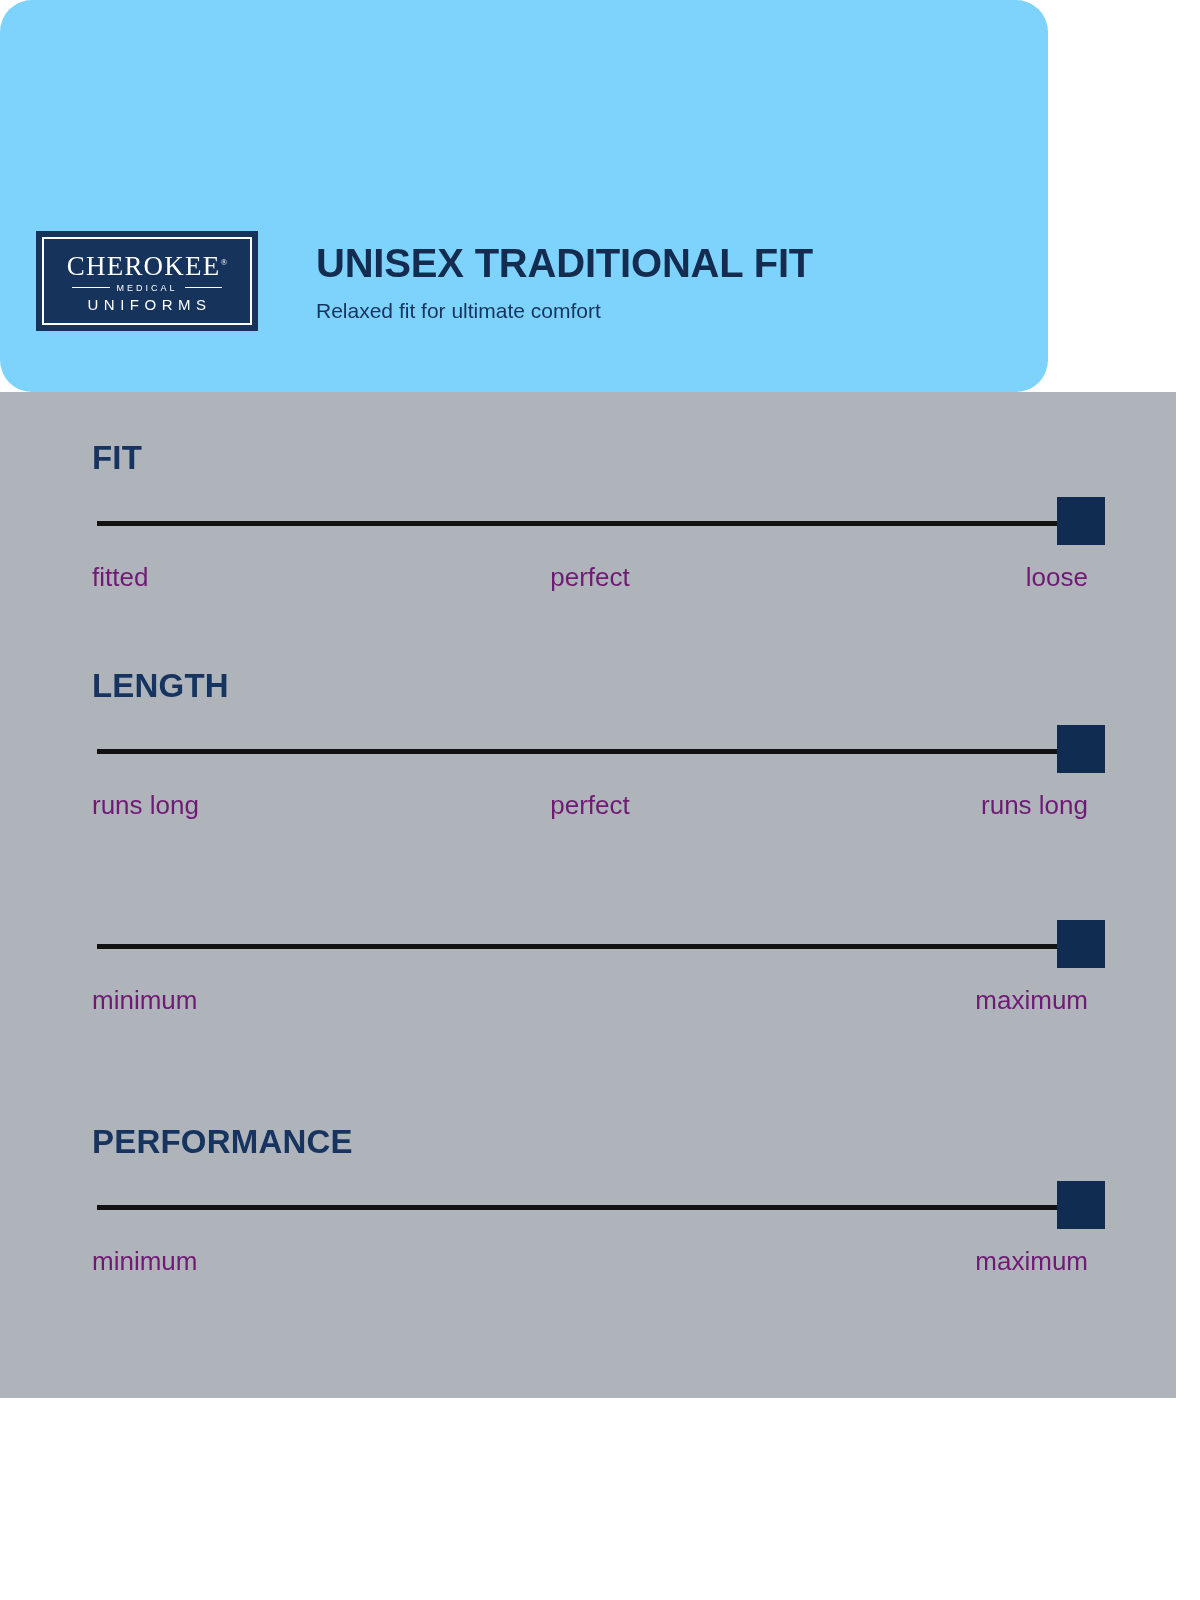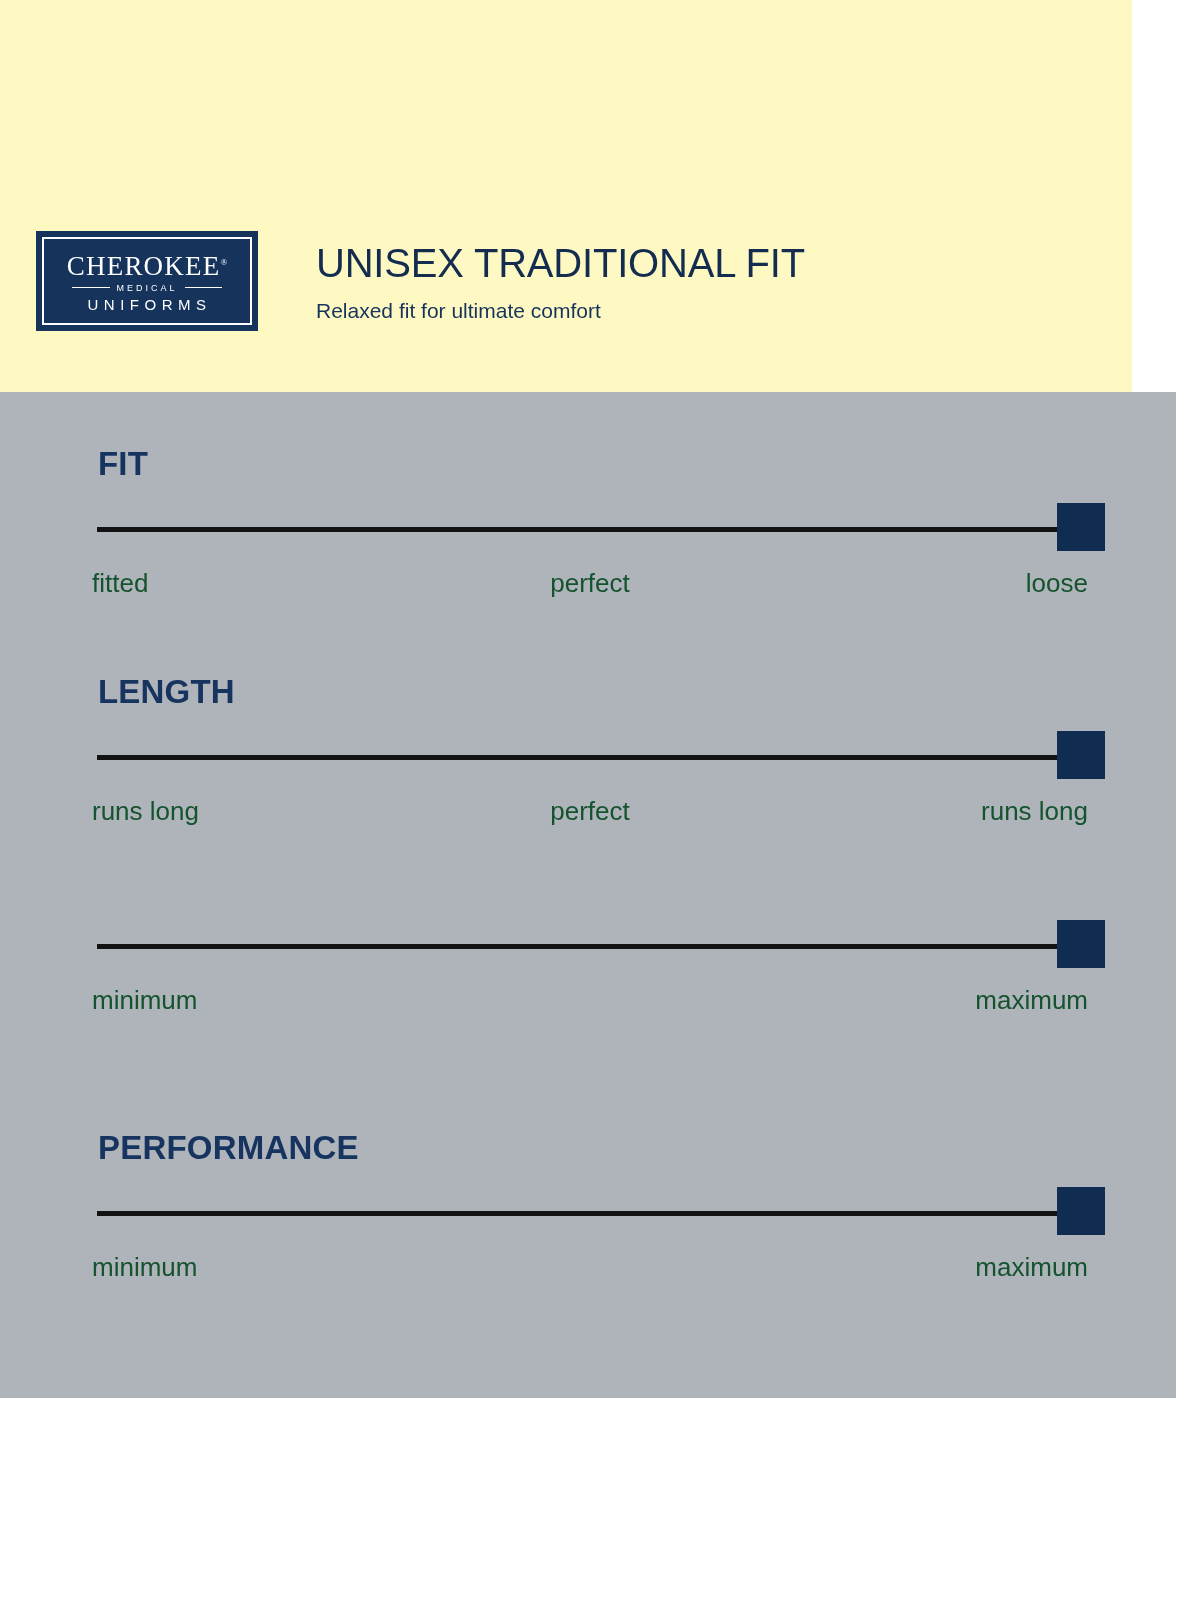--- a/index.html
+++ b/index.html
@@ -20,23 +20,24 @@
     width: 1200px;
     height: 1600px;
     background: #ffffff;
   }
 
   
   .header {
     position: absolute;
     left: 0;
     top: 0;
-    width: 1132px;
+    width: 1048px;
     height: 392px;
-    background: #fef9c3;
+    background: #7dd3fc;
+    border-radius: 32px;
   }
 
   .logo {
     position: absolute;
     left: 36px;
     top: 231px;
     width: 222px;
     height: 100px;
     background: #16335c;
     box-sizing: border-box;
@@ -96,21 +97,21 @@
     padding-left: 5px;
     white-space: nowrap;
     text-align: right;
   }
 
   .title {
     position: absolute;
     left: 316px;
     top: 243px;
     font-size: 40px;
-    font-weight: normal;
+    font-weight: bold;
     color: #132c4f;
     letter-spacing: -0.2px;
     line-height: 1;
     white-space: nowrap;
   }
   .subtitle {
     position: absolute;
     left: 316px;
     top: 300px;
     font-size: 21px;
@@ -135,21 +136,21 @@
     position: absolute;
     left: 92px;
     width: 1000px;
   }
   .metric-label {
     font-size: 33px;
     font-weight: bold;
     color: #16345f;
     letter-spacing: 0.2px;
     line-height: 1;
-    margin: 6px;
+    margin: 0;
     white-space: nowrap;
   }
 
   .slider {
     position: relative;
     width: 996px;
     height: 52px;
     margin-top: 23px;
   }
   .slider-track {
@@ -171,21 +172,21 @@
   .scale {
     position: relative;
     height: 34px;
     margin-top: 12px;
     width: 996px;
   }
   .scale-label {
     position: absolute;
     top: 0;
     font-size: 26px;
-    color: #14532d;
+    color: #701a75;
     font-weight: 400;
     line-height: 1.25;
     white-space: nowrap;
   }
   .scale-left  { left: 0; }
   .scale-mid   { left: 50%; transform: translateX(-50%); }
   .scale-right { right: 0; }
 
   
   .m-fit         { top: 49px; }

